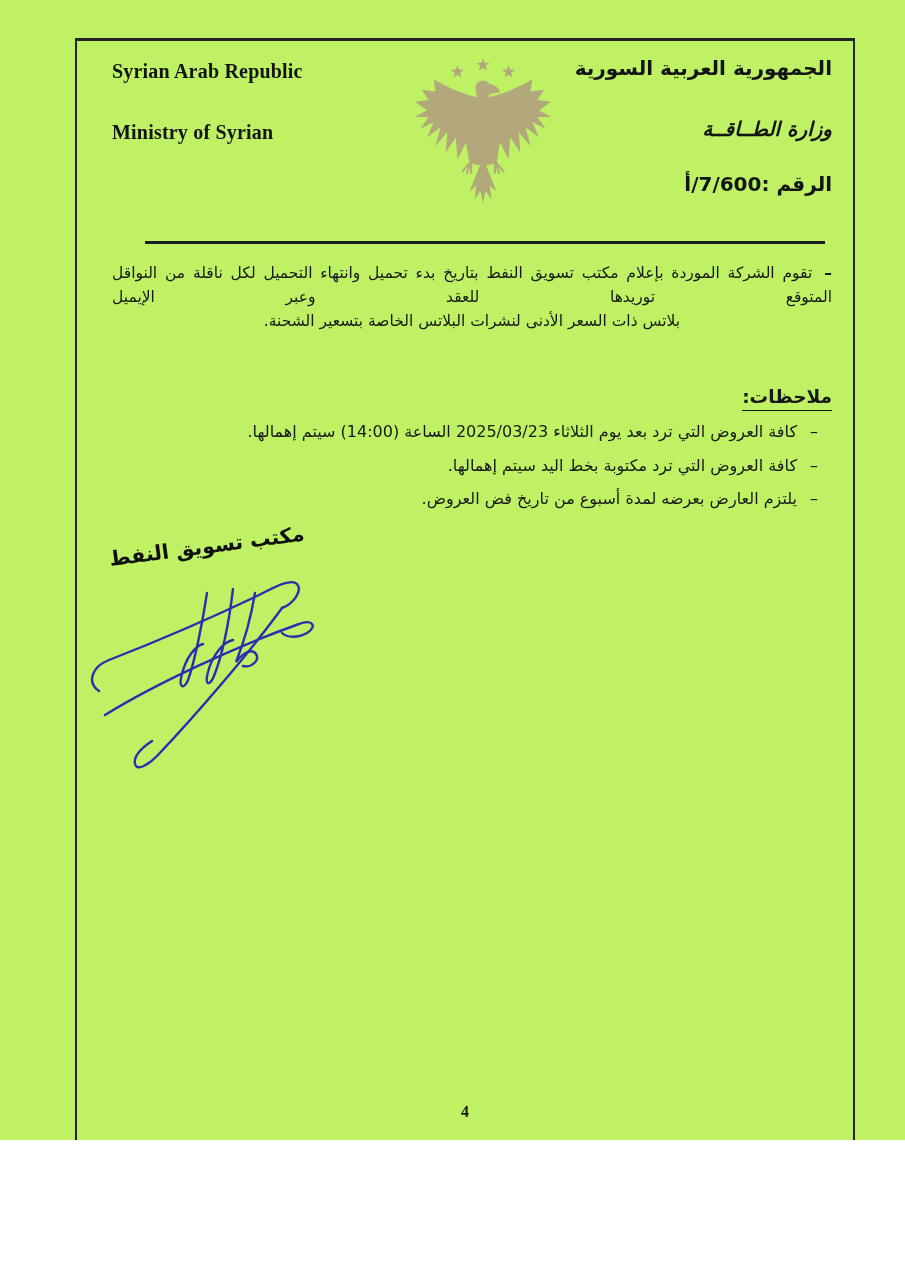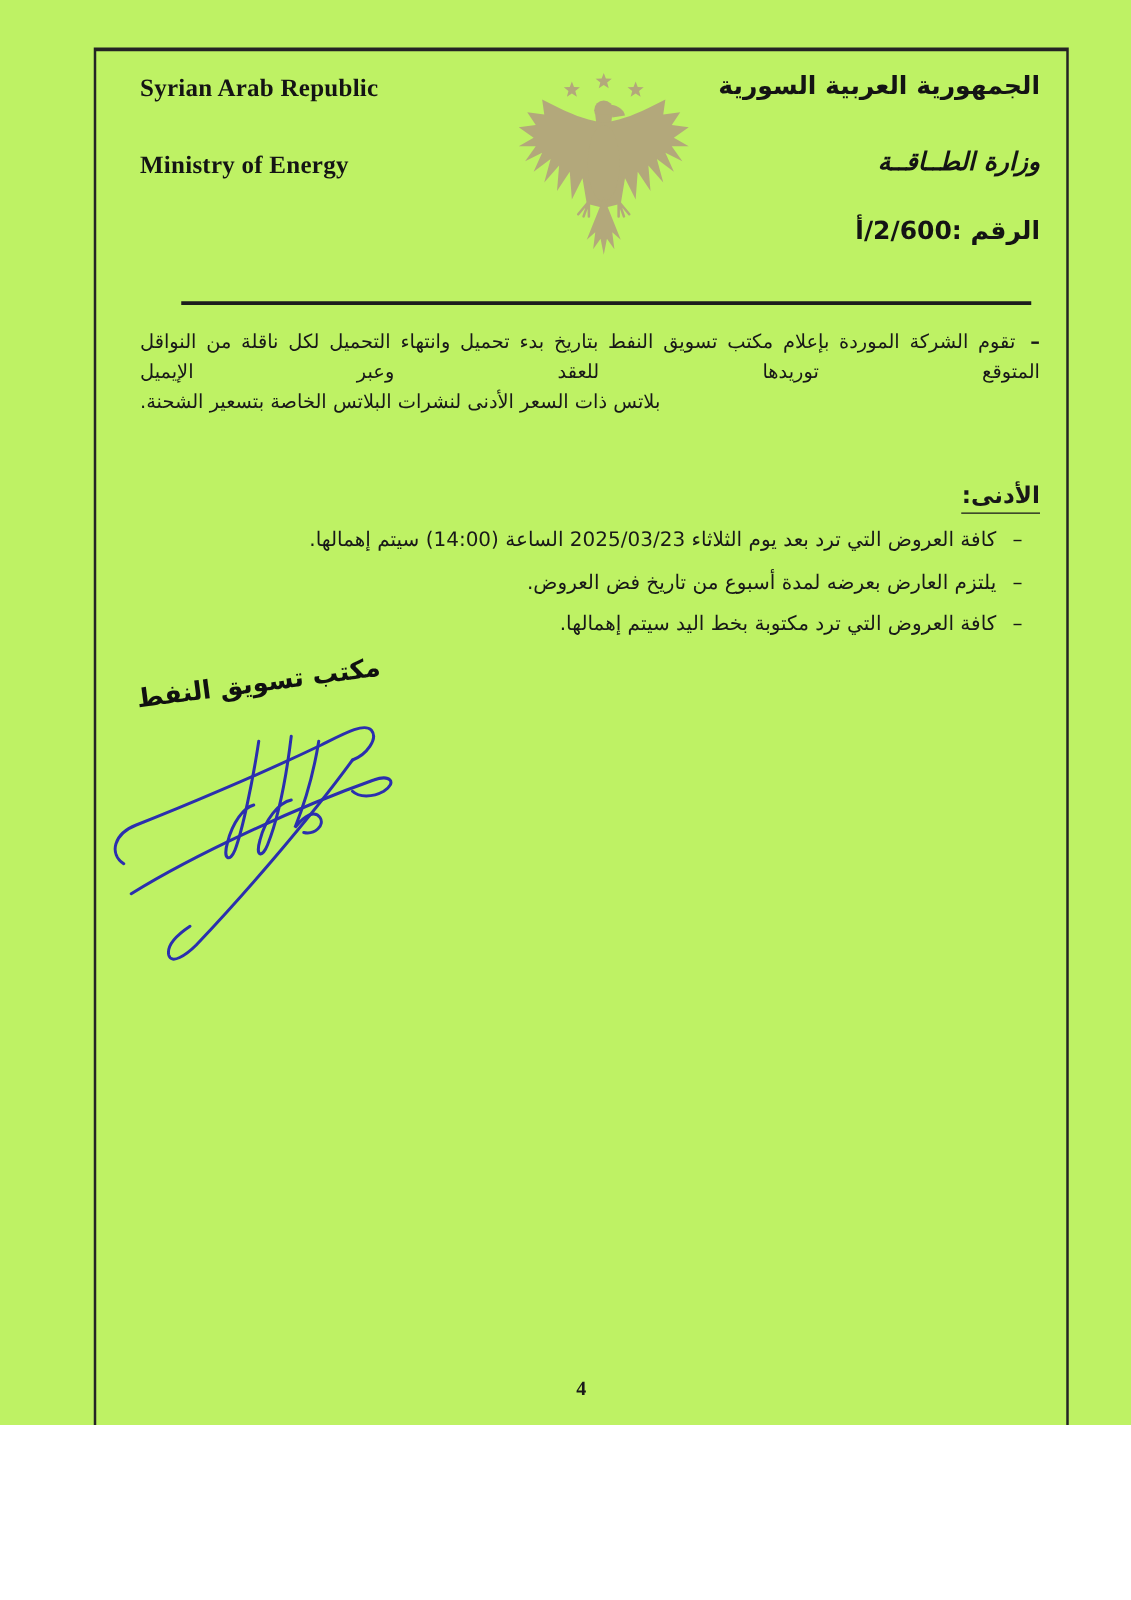--- a/index.html
+++ b/index.html
@@ -27,21 +27,21 @@
   .hdr-ar-2 { top:117px; font-size:20px;font-style:italic; }
   .hdr-ar-ref { top:172px; font-size:20px; }
   .emblem { position:absolute; left:398px; top:56px; width:170px; height:156px; }
   .hrule { position:absolute; left:145px; top:241px; width:680px; height:3px; background:#1d1d1d; }
   
   .para {
     position:absolute; left:112px; top:261px; width:720px;
     direction:rtl; font-size:15.5px; line-height:24px; color:#181818;
   }
   .jline { text-align:justify; text-align-last:justify; white-space:normal; }
-  .rline { text-align:left; }
+  .rline { text-align:center; }
   .bullet-dash { margin-left:12px; font-weight:bold; }
   .email-link { color:#2272b5; text-decoration:underline; text-underline-offset:3px; }
   
   .notes {
     position:absolute; right:73px; top:386px; width:730px;
     direction:rtl; text-align:right; color:#181818; font-size:16px;
   }
   .notes-title {
     display:inline-block; font-weight:bold; font-size:18.5px;
     border-bottom:1.8px solid #161616; padding-bottom:3px; margin-bottom:4px;
@@ -63,25 +63,25 @@
   }
 </style>
 </head>
 <body>
 
 <div class="page">
 
   <div class="frame"></div>
 
   <div class="hdr-en-1">Syrian Arab Republic</div>
-  <div class="hdr-en-2">Ministry of Energy</div>
+  <div class="hdr-en-2">Ministry of Syrian</div>
 
   <div class="hdr-ar-1">الجمهورية العربية السورية</div>
   <div class="hdr-ar-2">وزارة الطــاقــة</div>
-  <div class="hdr-ar-ref">الرقم :600‏/2‏/أ</div>
+  <div class="hdr-ar-ref">الرقم :600‏/7‏/أ</div>
 
   <div class="emblem">
     <svg width="170" height="156" viewBox="0 0 200 180" xmlns="http://www.w3.org/2000/svg">
       <g fill="#b3a87b">
 
         <polygon transform="translate(70,17)" points="0,-8 2,-2.75 7.6,-2.47 3.23,1.05 4.7,6.47 0,3.4 -4.7,6.47 -3.23,1.05 -7.6,-2.47 -2,-2.75"></polygon>
         <polygon transform="translate(100,9)" points="0,-8 2,-2.75 7.6,-2.47 3.23,1.05 4.7,6.47 0,3.4 -4.7,6.47 -3.23,1.05 -7.6,-2.47 -2,-2.75"></polygon>
         <polygon transform="translate(130,17)" points="0,-8 2,-2.75 7.6,-2.47 3.23,1.05 4.7,6.47 0,3.4 -4.7,6.47 -3.23,1.05 -7.6,-2.47 -2,-2.75"></polygon>
 
         <circle cx="100" cy="36" r="9"></circle>
@@ -111,24 +111,24 @@
   </div>
 
   <div class="hrule"></div>
 
   <div class="para">
     <div class="jline"><span class="bullet-dash">–</span><span>تقوم الشركة الموردة بإعلام مكتب تسويق النفط بتاريخ بدء تحميل وانتهاء التحميل لكل ناقلة من النواقل المتوقع توريدها للعقد وعبر الإيميل</span></div>
     <div class="rline">بلاتس ذات السعر الأدنى لنشرات البلاتس الخاصة بتسعير الشحنة.</div>
   </div>
 
   <div class="notes">
-    <div><span class="notes-title">الأدنى:</span></div>
+    <div><span class="notes-title">ملاحظات:</span></div>
     <div class="note-item"><span class="note-dash">–</span><span>كافة العروض التي ترد بعد يوم الثلاثاء 2025/03/23 الساعة (14:00) سيتم إهمالها.</span></div>
+    <div class="note-item"><span class="note-dash">–</span><span>كافة العروض التي ترد مكتوبة بخط اليد سيتم إهمالها.</span></div>
     <div class="note-item"><span class="note-dash">–</span><span>يلتزم العارض بعرضه لمدة أسبوع من تاريخ فض العروض.</span></div>
-    <div class="note-item"><span class="note-dash">–</span><span>كافة العروض التي ترد مكتوبة بخط اليد سيتم إهمالها.</span></div>
   </div>
 
   <div class="sig">
     <div class="sig-office">مكتب تسويق النفط</div>
     <svg class="sig-svg" width="260" height="220" viewBox="0 0 260 220" xmlns="http://www.w3.org/2000/svg">
       <g fill="none" stroke="#2b2fae" stroke-width="2.4" stroke-linecap="round">
 
         <path d="M14,128 C2,120 6,104 24,97 C60,83 124,56 172,33 C190,24 206,15 212,21 C218,28 208,41 197,45"></path>
 
         <path d="M122,30 C117,63 109,101 103,117 C99,127 93,125 97,111 C101,95 110,83 118,81"></path>

